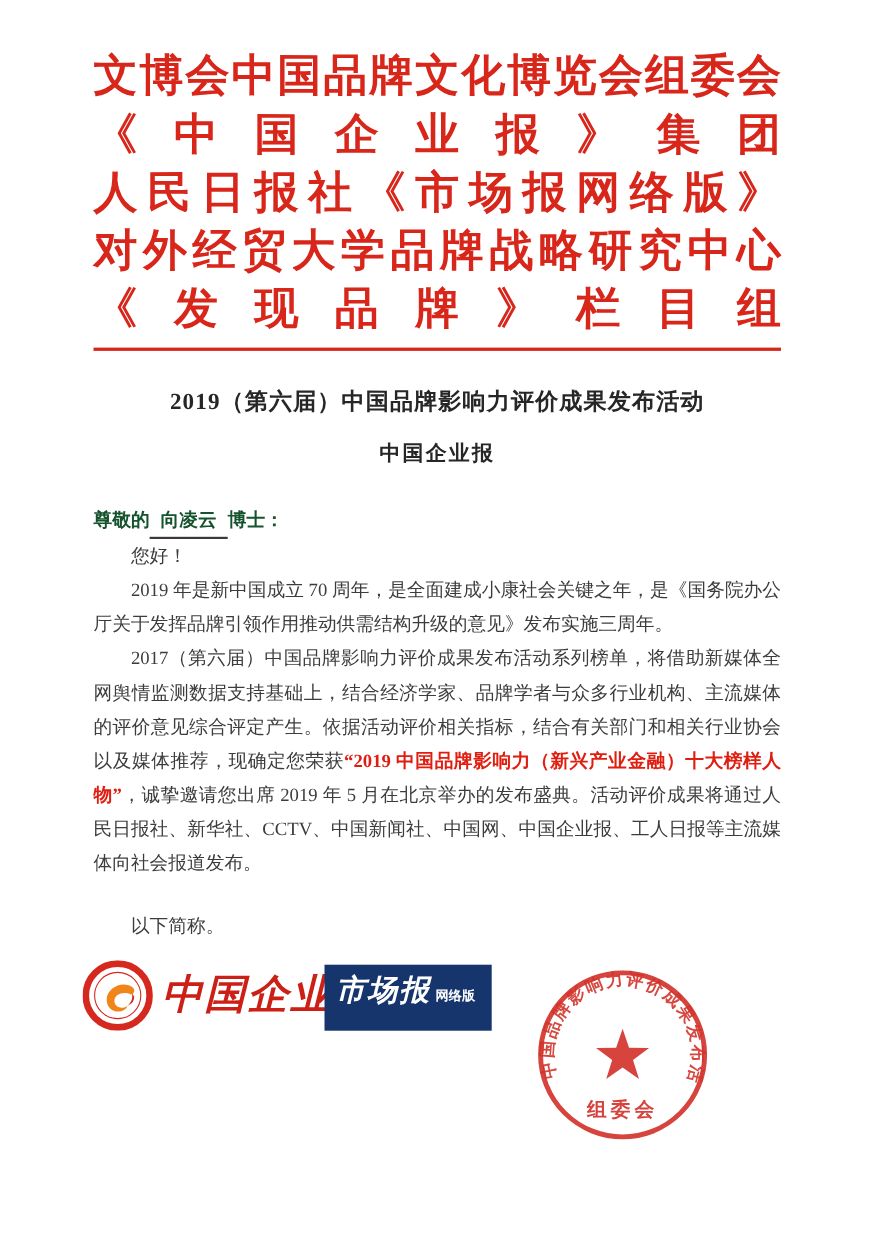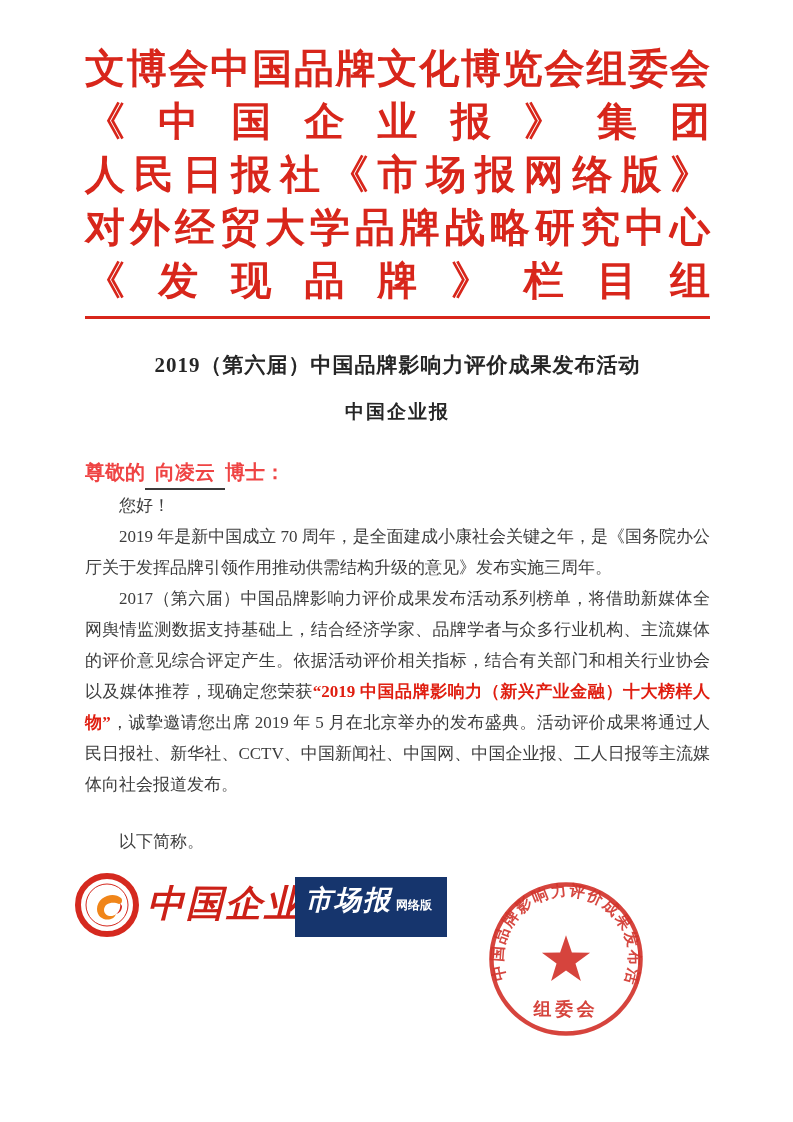--- a/index.html
+++ b/index.html
@@ -51,22 +51,22 @@
   
   .letter-body {
     margin-top: 32px;
     font-size: 17px;
     line-height: 31px;
     color: #3c3c3c;
     text-align: justify;
   }
   .salutation {
     font-weight: 700;
-    color: #ef4444;
-    font-size: 20px;
+    color: #14532d;
+    font-size: 17px;
   }
   .recipient-name {
     display: inline-block;
     border-bottom: 2px solid #3a3a3a;
     padding: 0 10px;
     font-weight: 700;
   }
   .indent { text-indent: 2em; }
   .award-highlight {
     color: #e01e10;

